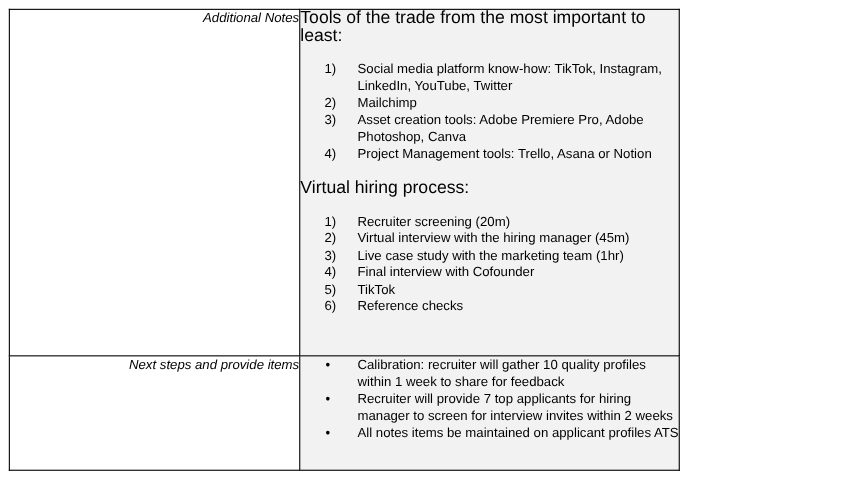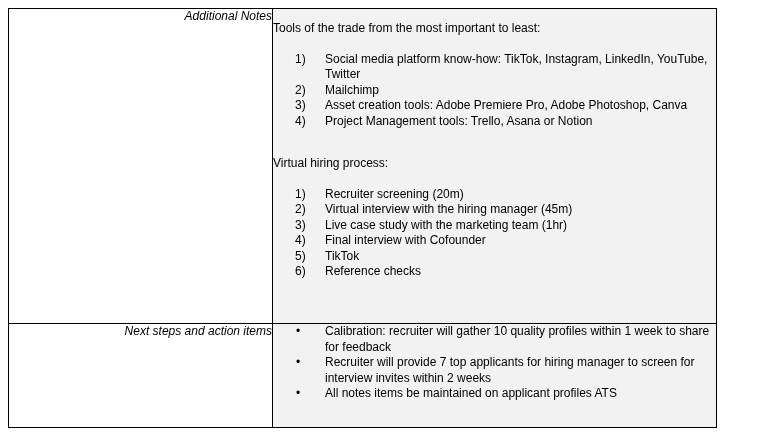--- a/index.html
+++ b/index.html
@@ -21,21 +21,21 @@
     position: relative;
     width: 771px;
     height: 437px;
     background: #ffffff;
   }
 
   table.notes-table {
     position: absolute;
     left: 8px;
     top: 8px;
-    width: 709px;
+    width: 610px;
     border-collapse: collapse;
     table-layout: fixed;
     background: #ffffff;
   }
 
   table.notes-table td {
     border: 1px solid #000000;
     vertical-align: top;
     padding: 0;
   }
@@ -63,22 +63,22 @@
   tr.row-notes td.content-cell {
     height: 315px;
   }
 
   tr.row-next td.label-cell,
   tr.row-next td.content-cell {
     height: 104px;
   }
 
   .para {
-    margin: 12px 0 0 0;
-    font-size: 12px;
+    margin: 0 0 0 0;
+    font-size: 16px;
     line-height: 15.5px;
   }
 
   .spacer {
     height: 15px;
     line-height: 15px;
     font-size: 12px;
   }
 
   ol.num-list {
@@ -192,21 +192,21 @@
             <li>
               <span class="marker">6)</span>
               <span>Reference checks</span>
             </li>
           </ol>
 
         </td>
       </tr>
 
       <tr class="row-next">
-        <td class="label-cell">Next steps and action items</td>
+        <td class="label-cell">Next steps and provide items</td>
         <td class="content-cell">
 
           <ul class="bullet-list">
             <li>
               <span class="bullet-dot">•</span>
               <span>Calibration: recruiter will gather 10 quality profiles within 1 week to share for feedback</span>
             </li>
             <li>
               <span class="bullet-dot">•</span>
               <span>Recruiter will provide 7 top applicants for hiring manager to screen for interview invites within 2 weeks</span>

